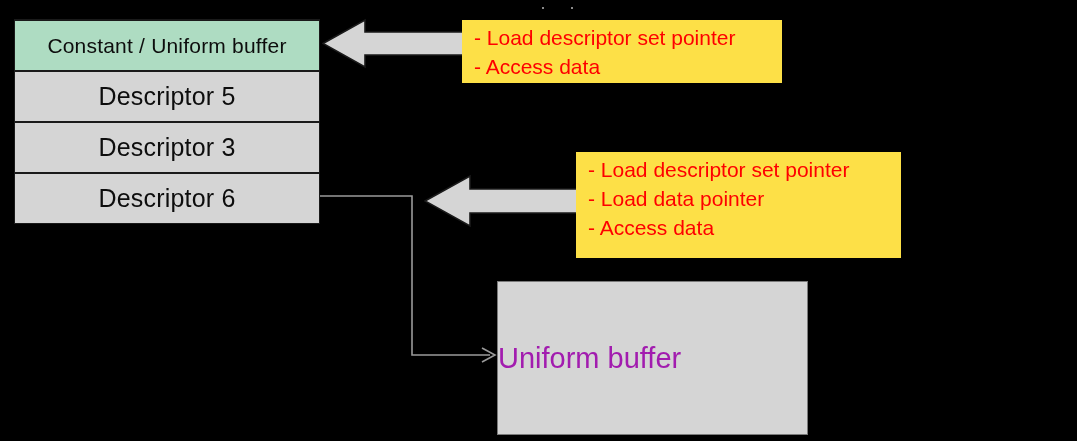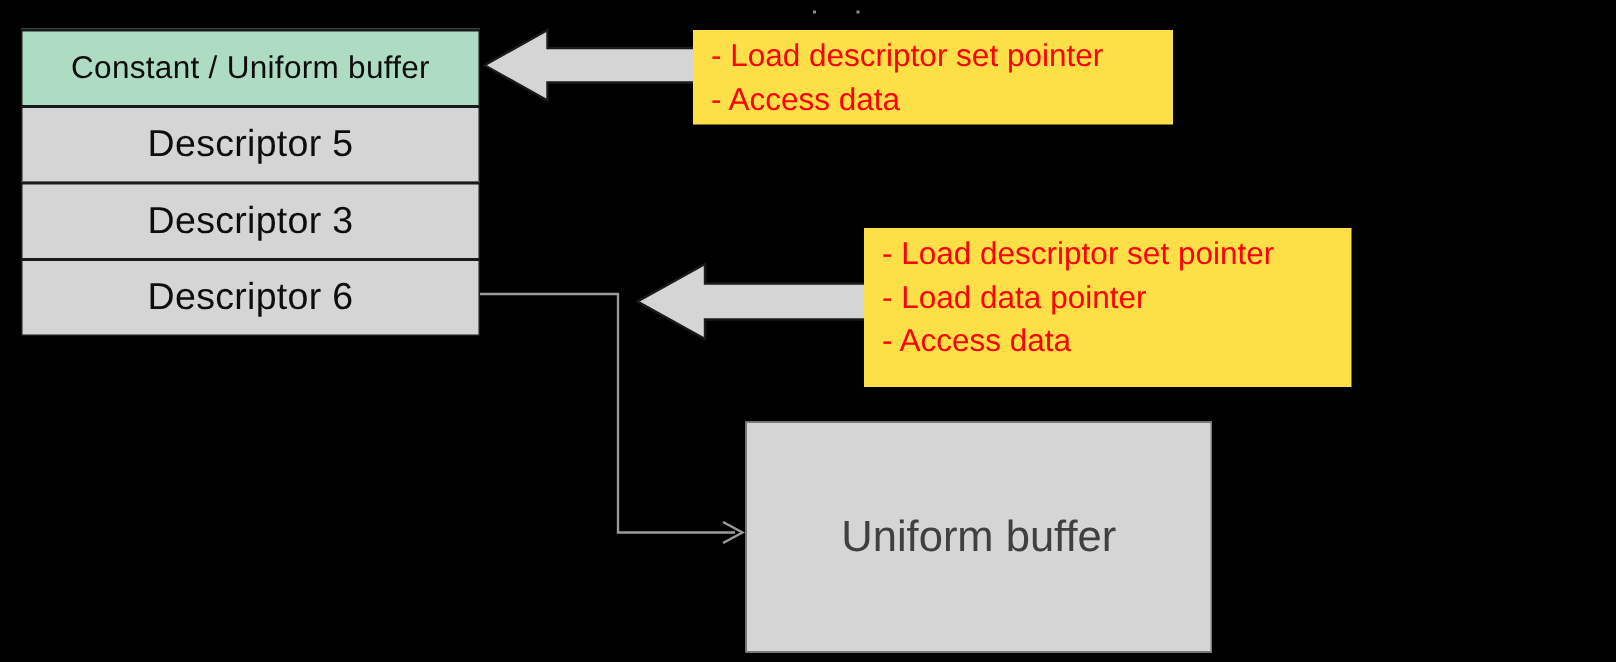--- a/index.html
+++ b/index.html
@@ -51,22 +51,22 @@
     position: absolute;
     left: 497px;
     top: 281px;
     width: 311px;
     height: 154px;
     box-sizing: border-box;
     background: #d5d5d5;
     border: 1px solid #7a7a7a;
     display: flex;
     align-items: center;
-    justify-content: center;
-    color: #404040;
+    justify-content: flex-start;
+    color: #a21caf;
     font-size: 29px;
     white-space: nowrap;
   }
 
   
   .block-arrow {
     position: absolute;
   }
   .block-arrow svg { display: block; }
 

